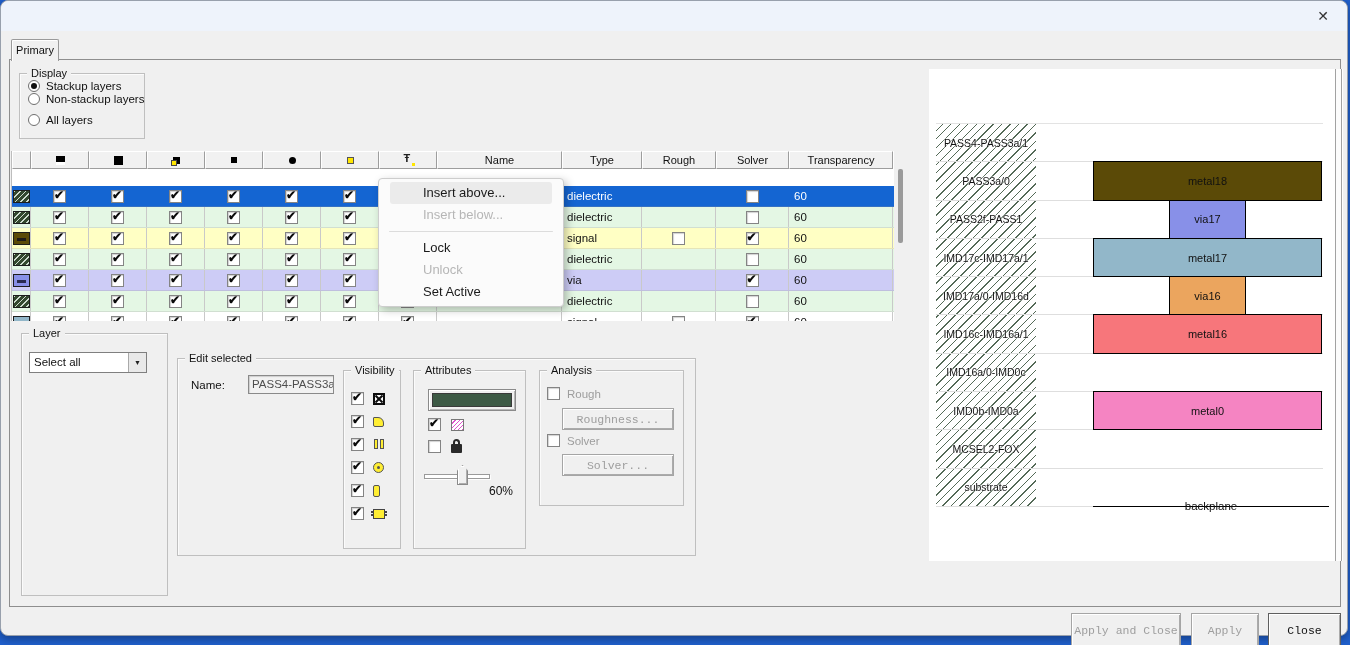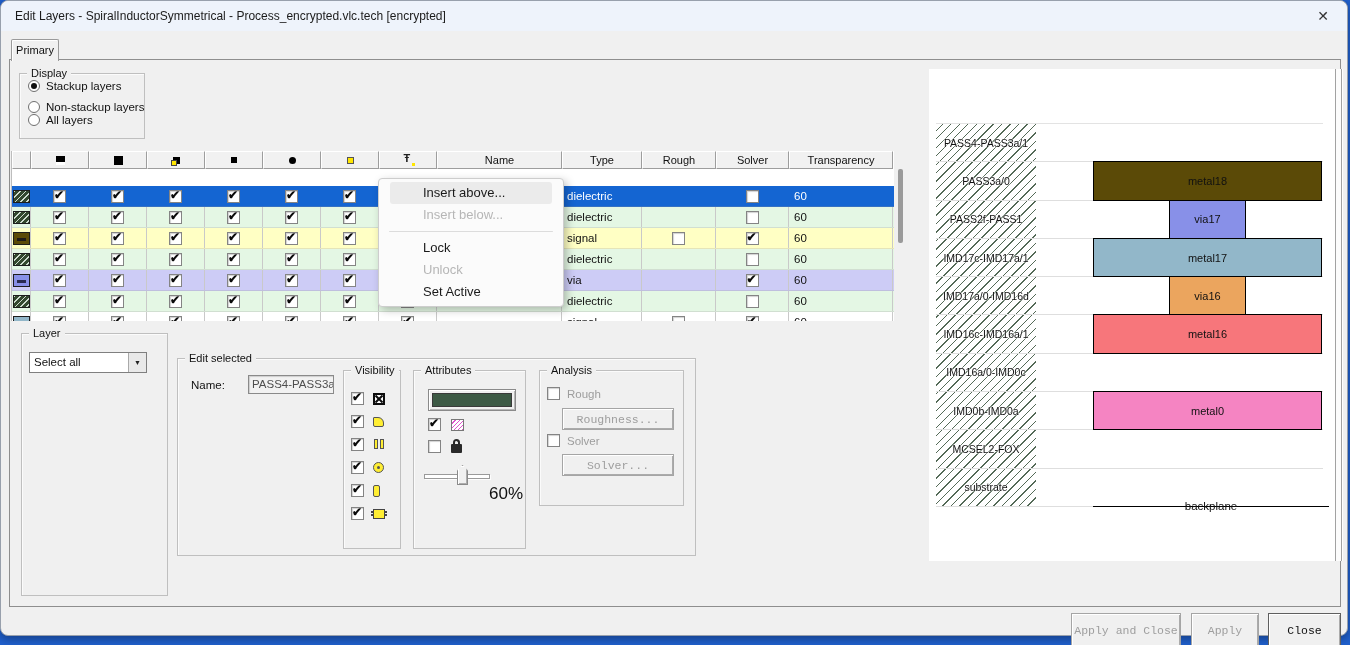--- a/index.html
+++ b/index.html
@@ -93,21 +93,21 @@
   .vicon[data-icon="chip-icon"]::after{right:-3px}
 
   .color-btn{position:absolute;left:427px;top:388px;width:88px;height:22px;background:#f0f0f0;border:1px solid #8a8a8a;box-shadow:inset 1px 1px 0 #fff,inset -1px -1px 0 #b6b6b6;box-sizing:border-box}
   .color-swatch{position:absolute;left:3px;top:3px;right:3px;bottom:3px;border:1px solid #3a3a3a}
   .attr-row{position:absolute;display:flex;align-items:center;gap:10px}
   .pattern-icon{width:13px;height:12px;background:#fff;border:1px solid #777;background-image:repeating-linear-gradient(135deg,transparent 0 2px,#dd55cc 2px 3px);box-sizing:border-box}
   .lock-icon{position:relative;width:11px;height:9px;background:#2a2a2a;border-radius:1px;margin-top:5px}
   .lock-icon::before{content:"";position:absolute;left:2px;top:-5px;width:7px;height:6px;border:2px solid #2a2a2a;border-bottom:none;border-radius:4px 4px 0 0;box-sizing:border-box}
   .slider-track{position:absolute;left:423px;top:473px;width:64px;height:3px;background:#fff;border:1px solid #9a9a9a;box-shadow:1px 1px 0 #fdfdfd}
   .slider-thumb{position:absolute;left:456px;top:464px;width:11px;height:20px;background:#f0f0f0;border:1px solid #8a8a8a;box-shadow:inset 1px 1px 0 #fff,inset -1px -1px 0 #adadad;clip-path:polygon(50% 0%,100% 28%,100% 100%,0% 100%,0% 28%);box-sizing:border-box}
-  .slider-value{position:absolute;left:488px;top:483px;font-size:17px}
+  .slider-value{position:absolute;left:488px;top:483px;font-size:12px}
 
   .chk-label-row{position:absolute;display:flex;align-items:center;gap:7px}
   .disabled-text{color:#9d9d9d}
   .btn{background:#f0f0f0;border:1px solid #8a8a8a;box-shadow:inset 1px 1px 0 #fff,inset -1px -1px 0 #ababab;font-size:11.5px;display:flex;align-items:center;justify-content:center;box-sizing:border-box;font-family:Liberation Mono, monospace}
   .btn.disabled{color:#9e9e9e;border-color:#a5a5a5}
 
   
   .panel{position:absolute;left:928px;top:68px;width:414px;height:492px;background:#fff}
   .panel-scroll{position:absolute;right:1px;top:0;width:7px;height:100%;background:#fcfcfc;border-left:1px solid #a2a2a2;border-right:1px solid #a2a2a2;box-sizing:border-box}
   .hatch{position:absolute;left:7px;top:54px;width:100px;height:383px;background:repeating-linear-gradient(135deg,rgba(255,255,255,0) 0 5px,#546a57 5px 6px)}
@@ -122,35 +122,34 @@
 
   
   .footer-btn{position:absolute;height:35px}
 </style>
 </head>
 <body>
 
 <div class="dialog">
 
   <div class="titlebar">
-    <span class="title-text">Edit Layers - SpiralInductorSymmetrical - Process_encrypted.vlc.tech [encrypted]</span>
     <span class="close-btn">✕</span>
   </div>
 
   <div class="tab">Primary</div>
   <div class="frame"></div>
 
   <div class="gbox" style="left:18px;top:72px;width:126px;height:66px">
     <span class="gleg">Display</span>
   </div>
   <div class="radio-row" style="left:27px;top:79px">
     <span class="radio sel"></span>
     <span>Stackup layers</span>
   </div>
-  <div class="radio-row" style="left:27px;top:100px">
+  <div class="radio-row" style="left:27px;top:92px">
     <span class="radio"></span>
     <span>Non-stackup layers</span>
   </div>
   <div class="radio-row" style="left:27px;top:113px">
     <span class="radio"></span>
     <span>All layers</span>
   </div>
 
   <div class="ltable">
     <div class="thead">

